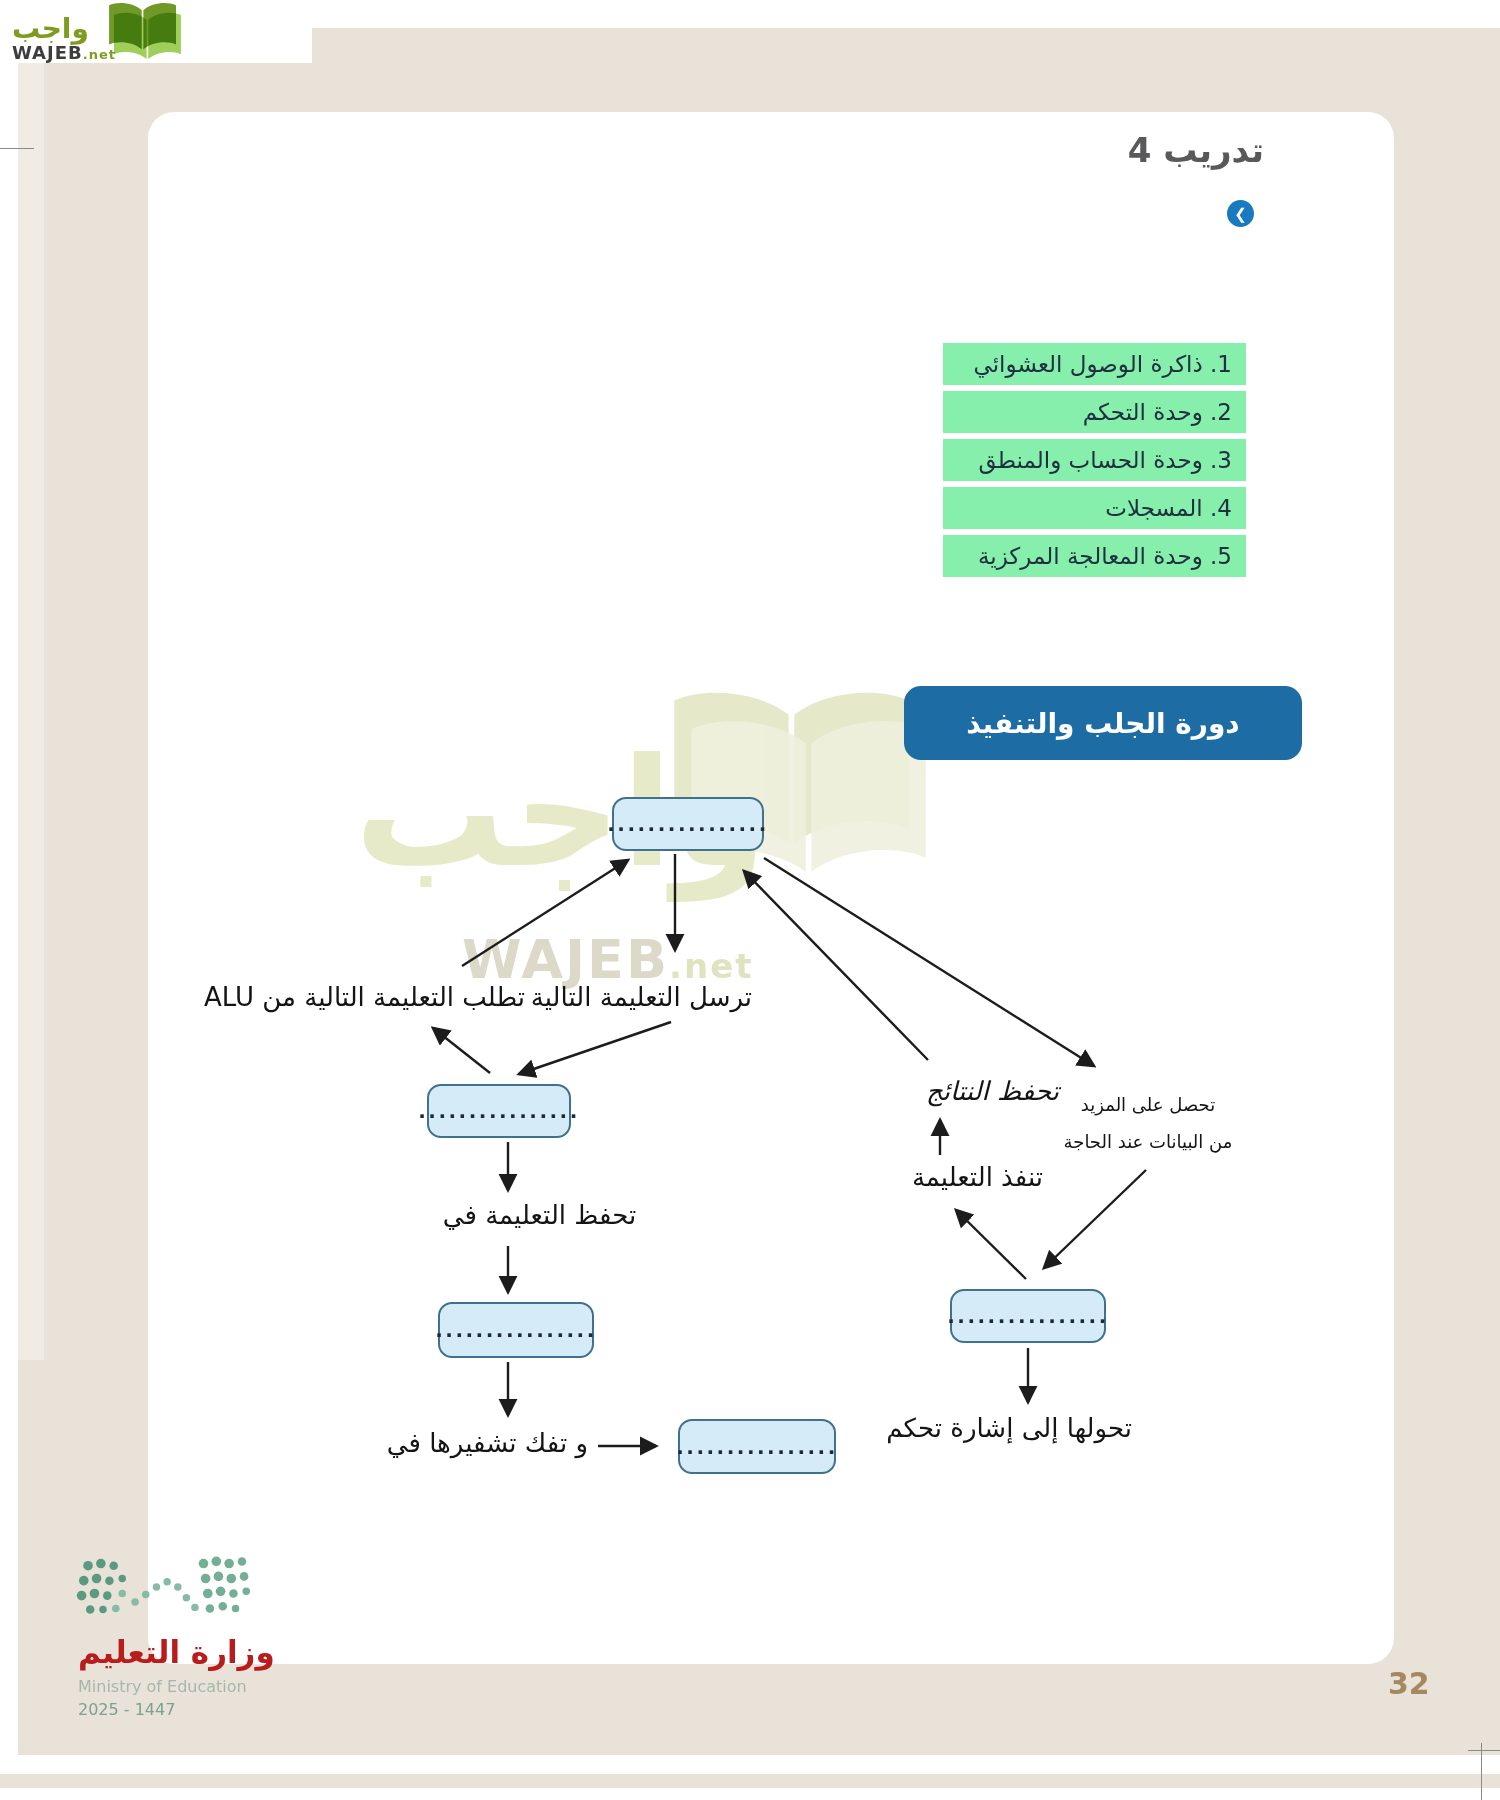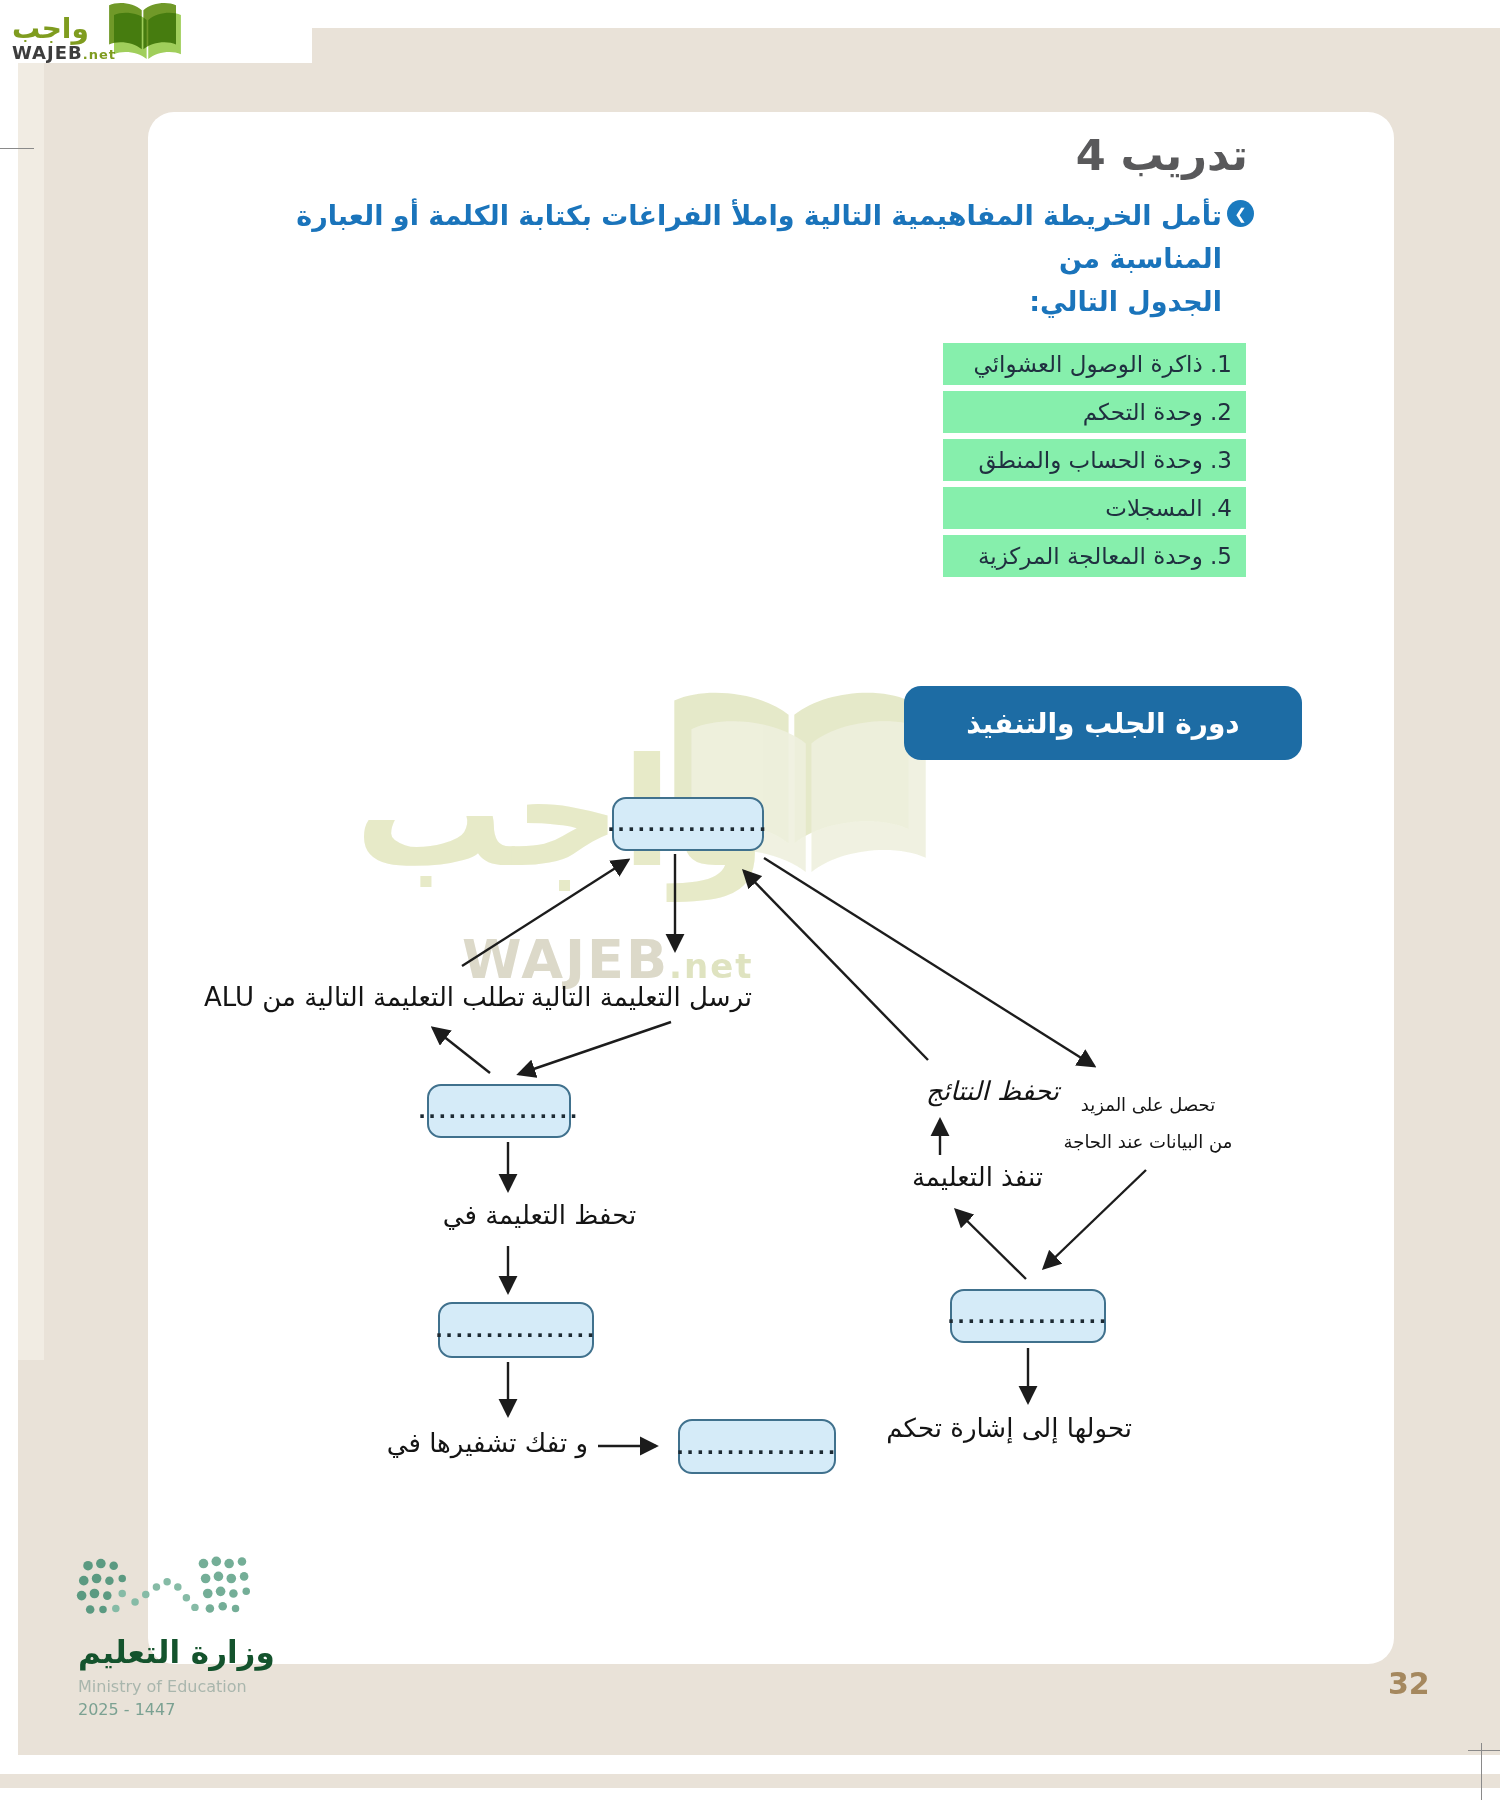--- a/index.html
+++ b/index.html
@@ -15,21 +15,21 @@
   .logo-block{left:0;top:0;width:312px;height:63px;background:#ffffff;}
 
   .cropmark{background:#8a8a8a;}
 
   
   .brand-ar{left:12px;top:12px;width:96px;font-size:28px;font-weight:bold;color:#7f9c1f;direction:rtl;text-align:left;}
   .brand-en{left:12px;top:42px;width:120px;font-size:18px;font-weight:bold;color:#3d3d3d;letter-spacing:1px;}
   .brand-en .net{font-size:13px;color:#7f9c1f;}
 
   
-  .title{right:252px;top:130px;font-size:43px;font-weight:bold;color:#59595b;direction:rtl;white-space:nowrap;}
+  .title{right:236px;top:130px;font-size:34px;font-weight:bold;color:#59595b;direction:rtl;white-space:nowrap;}
   .instruction{right:278px;top:194px;width:945px;direction:rtl;text-align:right;
                color:#1a74bb;font-size:27px;font-weight:bold;line-height:43px;}
   .chevron{right:246px;top:200px;width:27px;height:27px;border-radius:50%;background:#1a7abf;
            color:#ffffff;font-size:15px;font-weight:bold;display:flex;align-items:center;justify-content:center;}
 
   
   .word-bank{left:943px;top:343px;width:303px;}
   .wb-row{height:42px;margin-bottom:6px;background:#86efac;display:flex;align-items:center;
           direction:rtl;padding-right:14px;box-sizing:border-box;font-size:23px;color:#203040;}
 
@@ -47,21 +47,21 @@
 
   svg.arrows{left:0;top:0;width:1500px;height:1800px;pointer-events:none;}
 
   
   .wm{opacity:0.9;}
   .wm-ar{left:446px;top:726px;width:320px;font-size:150px;font-weight:bold;color:#e7eac8;direction:rtl;text-align:center;}
   .wm-en{left:462px;top:928px;font-size:54px;font-weight:bold;color:#dcd9c9;letter-spacing:2px;}
   .wm-en .net{font-size:34px;color:#dfe3c0;}
 
   
-  .min-ar{left:78px;top:1634px;width:210px;font-size:31px;font-weight:bold;color:#14532d;direction:rtl;text-align:left;}
+  .min-ar{left:78px;top:1634px;width:210px;font-size:31px;font-weight:bold;color:#b91c1c;direction:rtl;text-align:left;}
   .min-en{left:78px;top:1677px;font-size:16px;color:#a9b6ad;}
   .min-yr{left:78px;top:1700px;font-size:16px;color:#7ba192;}
   .pagenum{left:1388px;top:1666px;font-size:30px;font-weight:bold;color:#a5885e;}
 </style>
 </head>
 <body>
 
 <div class="page">
 
   <div class="abs beige"></div>
@@ -84,24 +84,20 @@
       </g>
       <g fill="#8fc63e" opacity="0.85" style="mix-blend-mode:multiply;">
         <path d="M52,22 C42,13 23,11 12,16 L12,64 C23,59 42,61 52,70 Z"></path>
         <path d="M54,22 C64,13 83,11 94,16 L94,64 C83,59 64,61 54,70 Z"></path>
       </g>
     </svg>
   </div>
 
   <div class="abs title">تدريب 4</div>
   <div class="abs chevron">❮</div>
-  <div class="abs instruction">
-    <div>تأمل الخريطة المفاهيمية التالية واملأ الفراغات بكتابة الكلمة أو العبارة المناسبة من</div>
-    <div>الجدول التالي:</div>
-  </div>
 
   <div class="abs word-bank">
     <div class="wb-row">1. ذاكرة الوصول العشوائي</div>
     <div class="wb-row">2. وحدة التحكم</div>
     <div class="wb-row">3. وحدة الحساب والمنطق</div>
     <div class="wb-row">4. المسجلات</div>
     <div class="wb-row">5. وحدة المعالجة المركزية</div>
   </div>
 
   <div>

